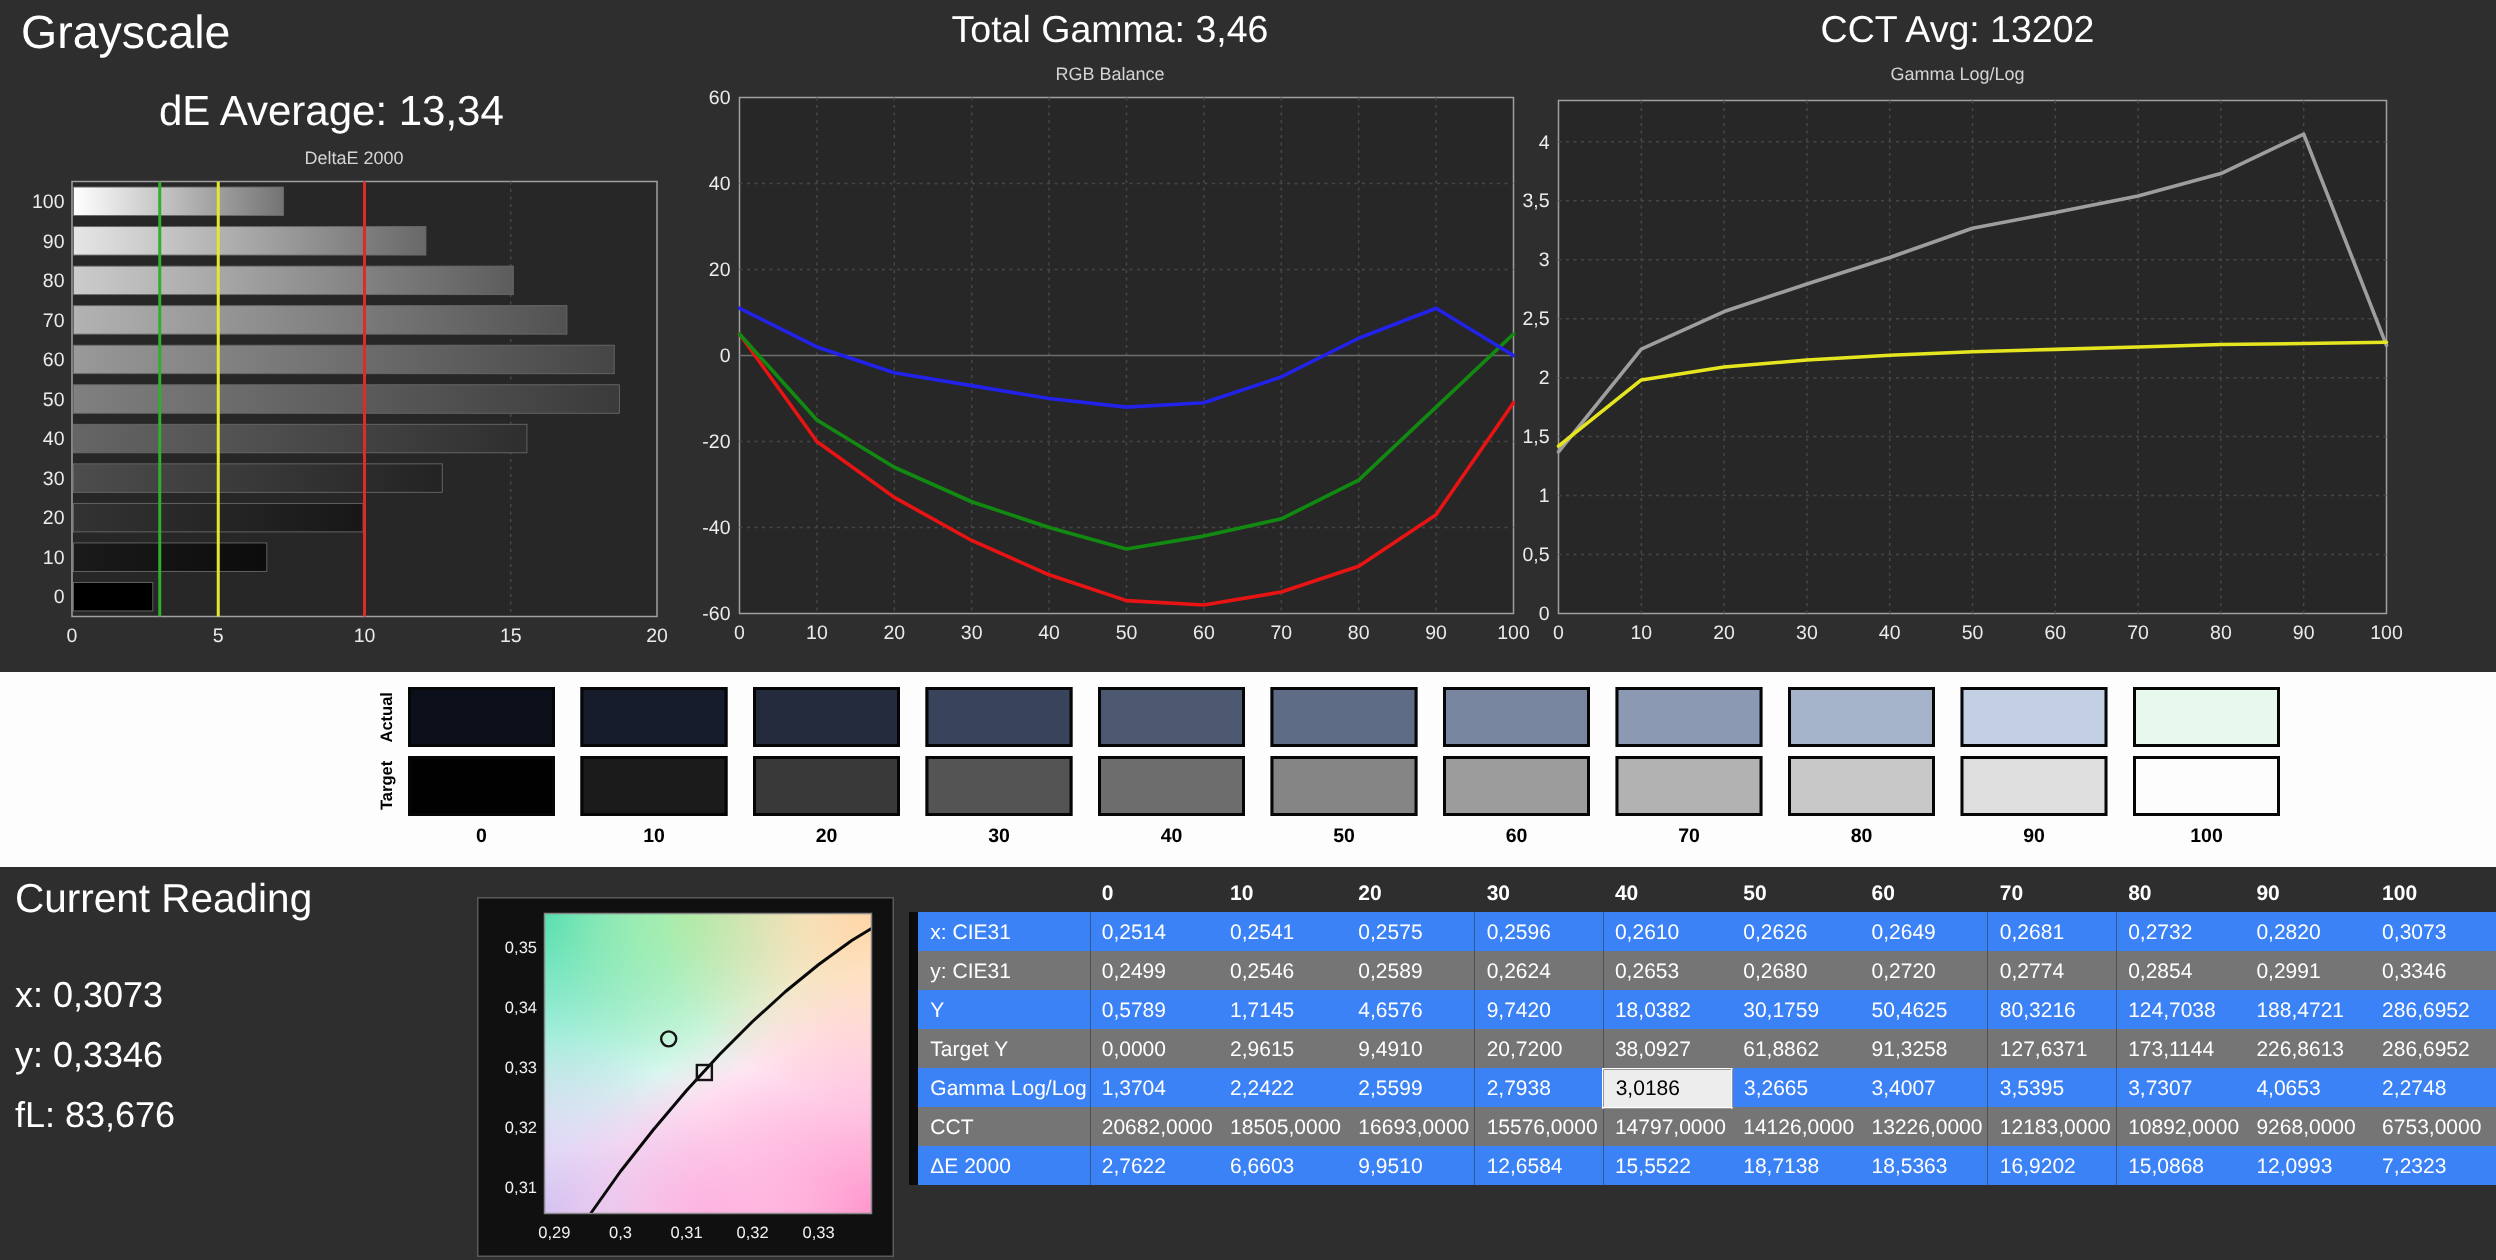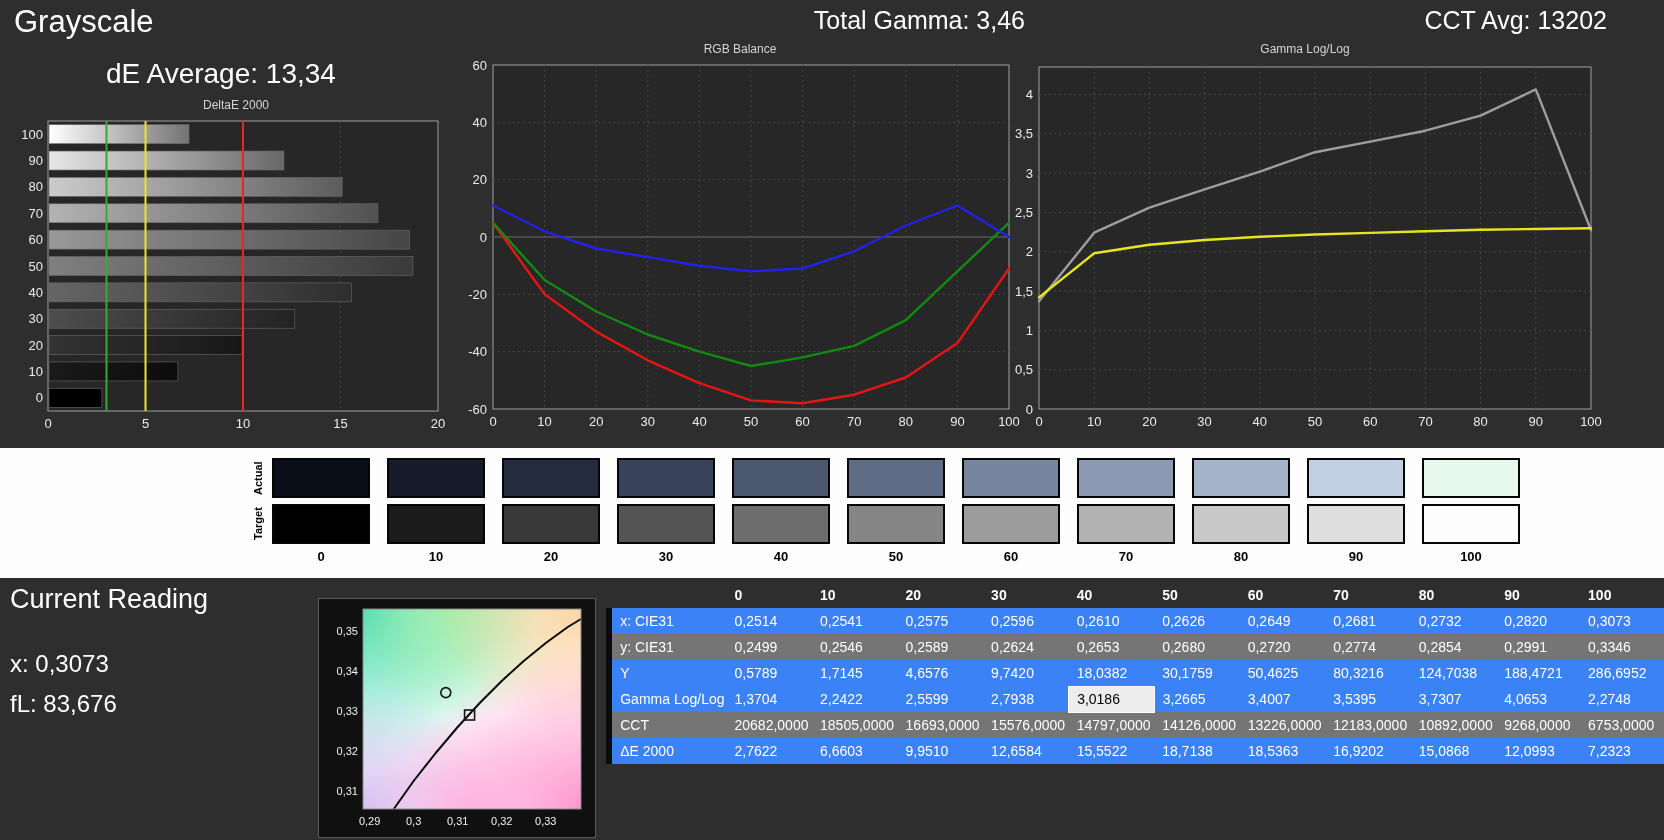--- a/index.html
+++ b/index.html
@@ -1,20 +1,20 @@
 <!DOCTYPE html>
 <html><head>
 <meta charset="utf-8">
 <style>
 *{margin:0;padding:0;box-sizing:border-box}
 html,body{width:1664px;height:840px;overflow:hidden}
 body{position:relative;background:#2e2e2e;font-family:"Liberation Sans",sans-serif;color:#fff}
 #grayscale-title{position:absolute;left:14px;top:4px;font-size:31px;font-weight:400}
 #de-average{position:absolute;left:106px;top:58px;font-size:28px}
-.big-stat{position:absolute;top:6px;font-size:25px;text-align:right}
+.big-stat{position:absolute;top:6px;font-size:25px;text-align:center}
 #total-gamma{left:455px;width:570px}
 #cct-avg{left:1003px;width:604px}
 .chart-panel{position:absolute}
 .chart-title{font-size:12px;color:#d4d4d4;text-align:center;height:17px}
 #panel-deltae{left:18px;top:98px;width:436px}
 #panel-rgb{left:455px;top:42px;width:570px}
 #panel-gamma{left:1003px;top:42px;width:604px}
 .swatch-band{position:absolute;left:0;top:448px;width:1664px;height:130px;background:#fdfdfd}
 .rot-label{position:absolute;left:250px;width:16px;color:#000;font-size:11px;font-weight:700;writing-mode:vertical-rl;transform:rotate(180deg);display:flex;align-items:center;justify-content:center}
 #rot-actual{top:10px;height:40px}
@@ -262,20 +262,21 @@
       <div class="swatch-col-label">70</div>
       <div class="swatch-col-label">80</div>
       <div class="swatch-col-label">90</div>
       <div class="swatch-col-label">100</div>
     </div>
 </div>
 
 <div id="current-reading-title">Current Reading</div>
 <div id="readings">
     <div class="reading-line">x: 0,3073</div>
+    <div class="reading-line">y: 0,3346</div>
     <div class="reading-line">fL: 83,676</div>
   </div>
 
 <div class="cie-panel">
   <svg id="svg-cie" width="268" height="230">
       <defs>
         <radialGradient id="cgA" cx="0" cy="0" r="0.8">
           <stop offset="0%" stop-color="#46dcb4" stop-opacity="1"></stop>
           <stop offset="100%" stop-color="#46dcb4" stop-opacity="0"></stop>
         </radialGradient>
@@ -396,20 +397,35 @@
         <td>4,6576</td>
         <td>9,7420</td>
         <td>18,0382</td>
         <td>30,1759</td>
         <td>50,4625</td>
         <td>80,3216</td>
         <td>124,7038</td>
         <td>188,4721</td>
         <td>286,6952</td>
       </tr>
+      <tr class="row-light">
+        <td class="edge"></td>
+        <td>Target Y</td>
+        <td>0,0000</td>
+        <td>2,9615</td>
+        <td>9,4910</td>
+        <td>20,7200</td>
+        <td>38,0927</td>
+        <td>61,8862</td>
+        <td>91,3258</td>
+        <td>127,6371</td>
+        <td>173,1144</td>
+        <td>226,8613</td>
+        <td>286,6952</td>
+      </tr>
       <tr class="row-dark">
         <td class="edge"></td>
         <td>Gamma Log/Log</td>
         <td>1,3704</td>
         <td>2,2422</td>
         <td>2,5599</td>
         <td>2,7938</td>
         <td class="hl">3,0186</td>
         <td>3,2665</td>
         <td>3,4007</td>

